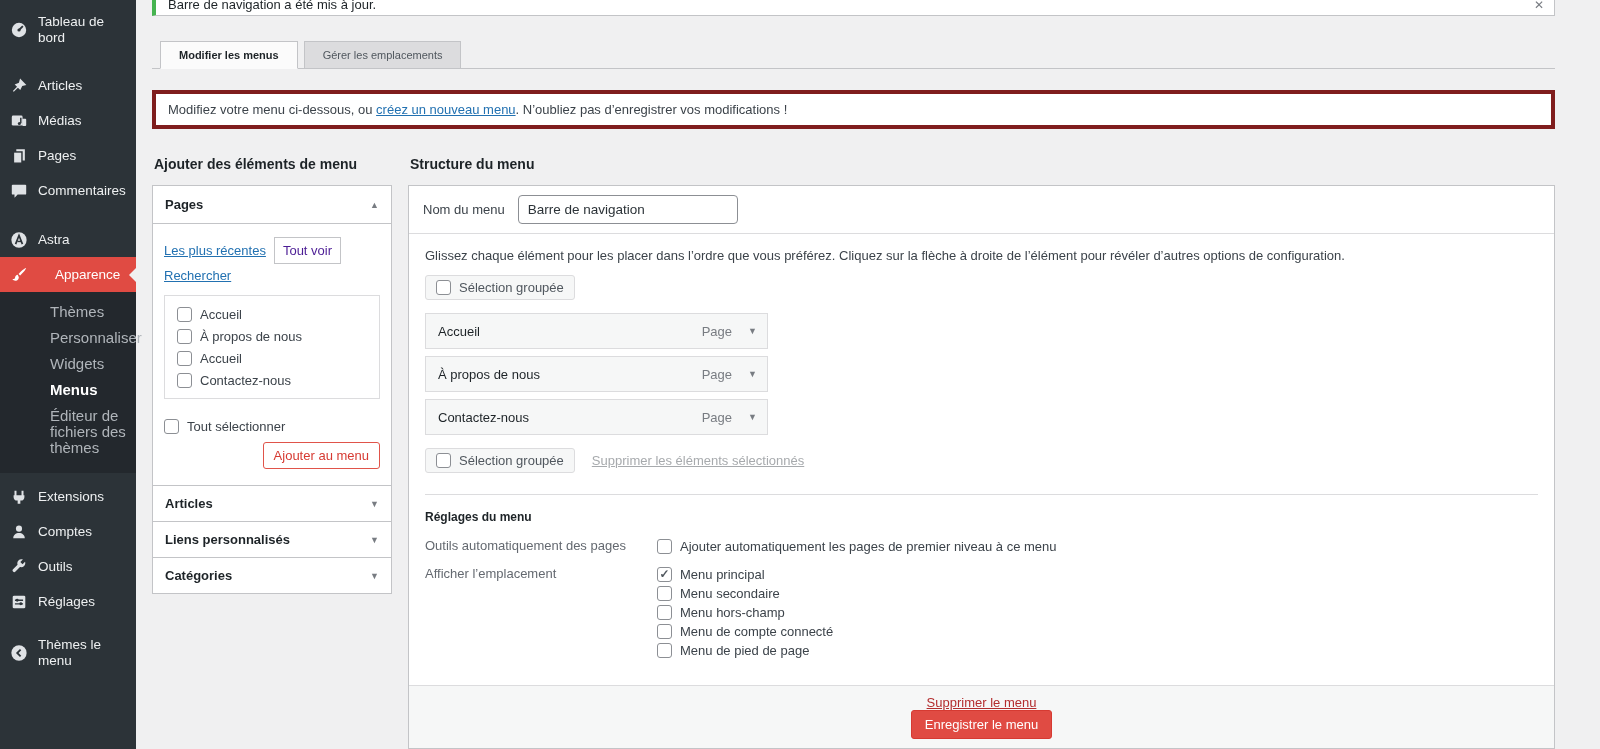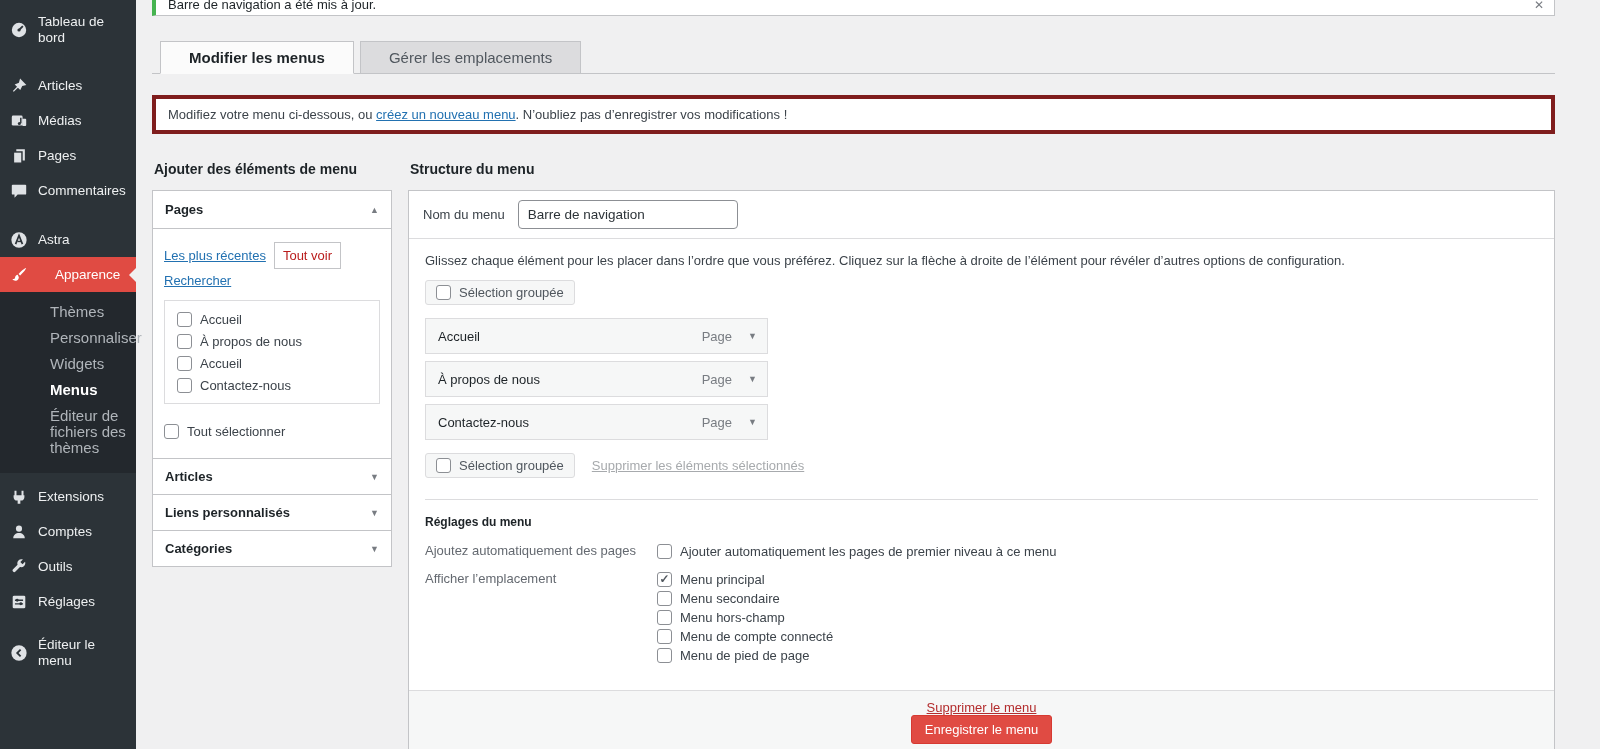--- a/index.html
+++ b/index.html
@@ -46,22 +46,22 @@
   }
   .notice-success p { color:#1d2327; }
   .dismiss-btn {
     position:absolute; right:7px; bottom:2px; width:16px; height:16px;
     color:#787c82; font-size:12px; line-height:16px; text-align:center; cursor:pointer;
   }
 
   
   .nav-tab-wrapper { display:flex; align-items:flex-end; border-bottom:1px solid #c3c4c7; padding-left:8px; margin-top:25px; }
   .nav-tab {
-    display:inline-block; padding:7px 28px; margin-right:6px; margin-bottom:-1px;
-    border:1px solid #c3c4c7; background:#dcdcde; color:#50575e; font-size:15px; cursor:pointer;
+    display:inline-block; padding:7px 18px; margin-right:6px; margin-bottom:-1px;
+    border:1px solid #c3c4c7; background:#dcdcde; color:#50575e; font-size:11px; cursor:pointer;
   }
   .nav-tab.active { background:#fbfbfb; border-bottom-color:#fbfbfb; color:#1d2327; font-weight:700; }
 
   
   .notice-info {
     margin-top:21px; background:#fff; border:4px solid #7f1d1d;
     padding:8px 12px; color:#3c434a;
   }
   .link-blue { color:#2271b1; }
 
@@ -79,21 +79,21 @@
     font-weight:700; color:#1d2327; cursor:pointer;
   }
   .tri { font-size:9px; color:#787c82; }
   .tri-up::after { content:"▲"; }
   .tri-down::after { content:"▼"; }
   .mb-body { padding:13px 11px 16px; }
   .ptabs { line-height:23px; margin-bottom:8px; }
   .ptab-link { color:#2271b1; margin-right:8px; font-size:13px; }
   .ptab-active {
     display:inline-block; border:1px solid #c3c4c7; background:#fff;
-    padding:1px 8px; color:#b91c1c; text-decoration:none; cursor:pointer;
+    padding:1px 8px; color:#4c1d95; text-decoration:none; cursor:pointer;
   }
   .page-list { border:1px solid #dcdcde; padding:7px 8px 7px 12px; margin-top:2px; }
   .chk-row { display:flex; align-items:center; gap:8px; min-height:22px; color:#3c434a; }
   .cb {
     width:15px; height:15px; flex:none; background:#fff;
     border:1px solid #8c8f94; border-radius:3px; position:relative; cursor:pointer;
   }
   .cb.checked::after {
     content:"✓"; position:absolute; left:0; top:-1px; width:100%; height:100%;
     display:flex; align-items:center; justify-content:center;
@@ -288,21 +288,21 @@
 
   <div class="sb-gap" style="height:10px"></div>
 
   <div class="sb-item">
     <span class="sb-ico">
       <svg viewBox="0 0 20 20">
           <circle cx="10" cy="10" r="8.5" fill="currentColor"></circle>
           <path d="M11.8 6.2L8 10l3.8 3.8" fill="none" stroke="#2c3338" stroke-width="2"></path>
         </svg>
     </span>
-    <span>Éditeur le menu</span>
+    <span>Thèmes le menu</span>
   </div>
 </div>
 
 <div id="content">
 
   <div class="notice-success">
     <p>Barre de navigation a été mis à jour.</p>
     <span class="dismiss-btn">✕</span>
   </div>
 
@@ -345,20 +345,23 @@
               <span>Accueil</span>
             </div>
             <div class="chk-row">
               <span class="cb"></span>
               <span>Contactez-nous</span>
             </div>
           </div>
           <div class="chk-row select-all-row">
             <span class="cb"></span>
             <span>Tout sélectionner</span>
+          </div>
+          <div class="btn-row">
+            <span class="btn-outline-red">Ajouter au menu</span>
           </div>
         </div>
 
         <div class="acc-row">
           <span>Articles</span>
           <span class="tri tri-down"></span>
         </div>
         <div class="acc-row">
           <span>Liens personnalisés</span>
           <span class="tri tri-down"></span>
@@ -411,21 +414,21 @@
               <span>Sélection groupée</span>
             </div>
             <span class="link-disabled">Supprimer les éléments sélectionnés</span>
           </div>
 
           
           <div class="settings-sec">
             <h3 class="settings-title">Réglages du menu</h3>
 
             <div class="set-row">
-              <span class="set-label">Ajoutez automatiquement des pages</span>
+              <span class="set-label">Outils automatiquement des pages</span>
               <div class="set-opts">
                 <div class="chk-row">
                   <span class="cb"></span>
                   <span>Ajouter automatiquement les pages de premier niveau à ce menu</span>
                 </div>
               </div>
             </div>
 
             <div class="set-row">
               <span class="set-label">Afficher l’emplacement</span>

